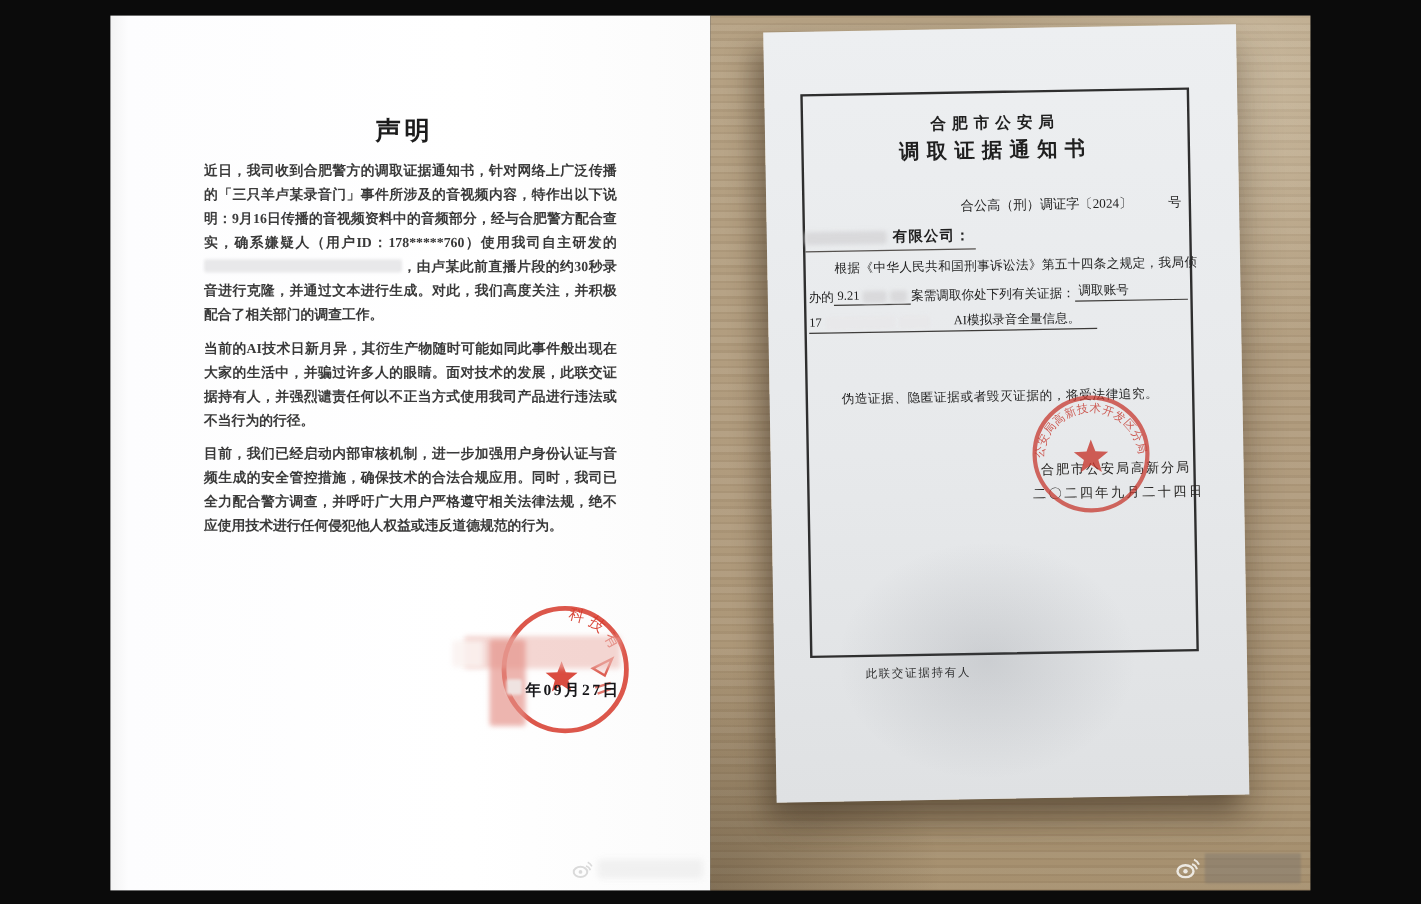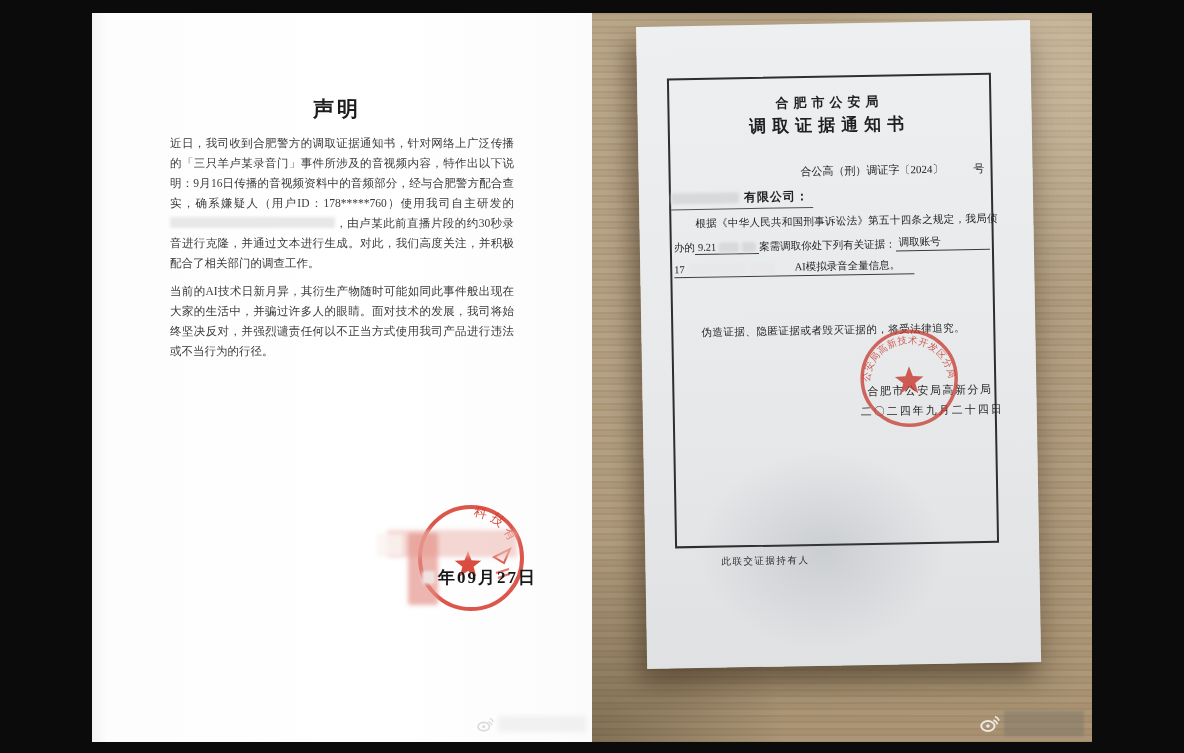--- a/index.html
+++ b/index.html
@@ -7,32 +7,32 @@
        font-family:"Liberation Serif","DejaVu Serif",serif;}
   .stage{position:absolute;left:92px;top:13px;width:1000px;height:729px;display:flex;}
 
   
   .left-doc{position:relative;width:500px;height:729px;
     background:linear-gradient(90deg,#f3f3f3 0,#fdfdfe 3%,#ffffff 60%,#fbfbfb 100%);}
   .ld-title{position:absolute;top:82px;left:0;width:490px;text-align:center;
     font-size:21px;font-weight:bold;letter-spacing:3px;color:#1c1c1c;}
   .ld-text{position:absolute;left:78px;top:120px;width:344px;
     font-size:11.5px;line-height:20px;color:#3a3a3a;text-align:justify;word-break:break-all;}
-  .ld-text p{margin:0 0 8px 0;}
+  .ld-text p{margin:0 0 8px 0;font-weight:bold;}
   .blur{display:inline-block;vertical-align:-1px;height:11px;border-radius:2px;
     background:#e8e8ea;filter:blur(1.4px);}
   .bw165{width:165px}.bw55{width:55px}.bw70{width:70px}
   
   .ld-stamp{position:absolute;left:314px;top:480px;width:130px;height:130px;z-index:2;}
   .mosaic{position:absolute;z-index:3;border-radius:2px;}
   .mz-h{left:295px;top:517px;width:130px;height:27px;background:rgba(238,189,183,.62);filter:blur(2px);}
   .mz-v{left:316px;top:520px;width:30px;height:72px;background:rgba(228,142,133,.66);filter:blur(2px);}
   .mz-w{left:285px;top:521px;width:26px;height:22px;background:rgba(250,242,240,.85);filter:blur(2px);}
-  .ld-date{position:absolute;left:330px;top:553px;z-index:4;display:flex;align-items:center;gap:3px;
-    font-size:17px;letter-spacing:2px;color:#17171a;font-weight:600;}
+  .ld-date{position:absolute;left:330px;top:553px;z-index:4;display:flex;gap:3px;
+    font-size:13px;letter-spacing:2px;color:#17171a;font-weight:600;}
   .ld-date .blur{height:13px;width:13px;background:#efe3e1;}
   
   .wm{position:absolute;display:flex;align-items:center;gap:4px;}
   .wm-left{left:385px;top:702px;color:#c4c4c4;opacity:.6;}
   .wm-bar-l{width:88px;height:16px;background:rgba(216,216,216,.55);filter:blur(2.5px);border-radius:2px;}
   .wm-sq-l{width:12px;height:18px;background:rgba(190,190,184,.6);margin-left:2px;}
 
   
   .right-photo{position:relative;width:500px;height:729px;overflow:hidden;
     background:
@@ -79,21 +79,22 @@
 </head>
 <body>
 
 <div class="stage">
 
   <div class="left-doc">
     <div class="ld-title">声明</div>
 
     <div class="ld-text">
       <p><span>近日，我司收到合肥警方的调取证据通知书，针对网络上广泛传播的「三只羊卢某录音门」事件所涉及的音视频内容，特作出以下说明：9月16日传播的音视频资料中的音频部分，经与合肥警方配合查实，确系嫌疑人（用户ID：178*****760）使用我司自主研发的</span><span class="blur bw165"></span><span>，由卢某此前直播片段的约30秒录音进行克隆，并通过文本进行生成。对此，我们高度关注，并积极配合了相关部门的调查工作。</span></p>
-      <p>当前的AI技术日新月异，其衍生产物随时可能如同此事件般出现在大家的生活中，并骗过许多人的眼睛。面对技术的发展，我司将始终坚决反对，并强烈谴责任何以不正当方式使用我司产品进行违法或不当行为的行径。</p>
+      <p>当前的AI技术日新月异，其衍生产物随时可能如同此事件般出现在大家的生活中，并骗过许多人的眼睛。面对技术的发展，此联交证据持有人，并强烈谴责任何以不正当方式使用我司产品进行违法或不当行为的行径。</p>
+      <p>目前，我们已经启动内部审核机制，进一步加强用户身份认证与音频生成的安全管控措施，确保技术的合法合规应用。同时，我司已全力配合警方调查，并呼吁广大用户严格遵守相关法律法规，绝不应使用技术进行任何侵犯他人权益或违反道德规范的行为。</p>
     </div>
 
     <svg class="ld-stamp" viewBox="0 0 130 130">
       <defs>
           <path id="larc" d="M 23,65 A 42,42 0 1 1 107,65"></path>
         </defs>
       <circle cx="65" cy="65" r="51" fill="none" stroke="#d6392b" stroke-width="4" opacity=".85"></circle>
       <text font-size="13" fill="#d6392b" letter-spacing="4" opacity=".9"><textPath href="#larc" startOffset="68">科技有</textPath></text>
       <polygon fill="#d6392b" opacity=".9" points="62,58 65.5,67.2 75.3,67.7 67.6,73.8 70.2,83.3 62,77.9 53.8,83.3 56.4,73.8 48.7,67.7 58.5,67.2"></polygon>
       <path d="M 88,64 L 104,56 L 98,70 Z" fill="rgba(214,57,43,.12)" stroke="#d6392b" stroke-width="2" opacity=".8"></path>

